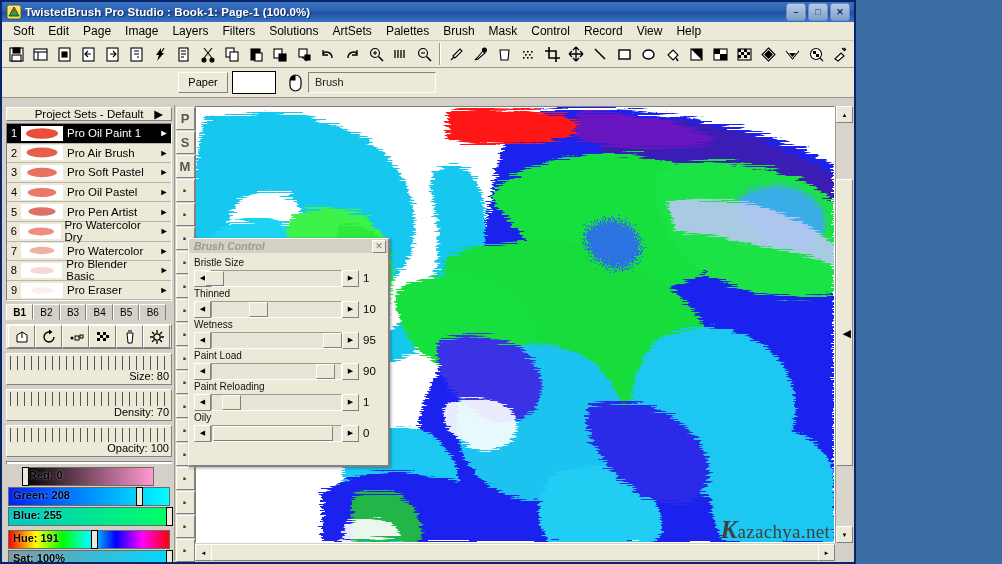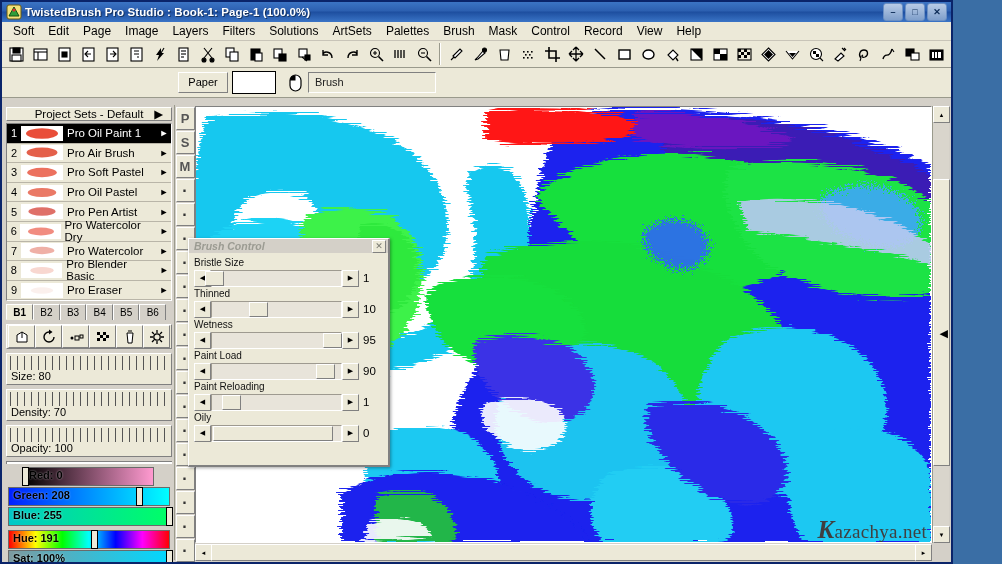--- a/index.html
+++ b/index.html
@@ -1,18 +1,18 @@
 <!DOCTYPE html>
 <html><head>
 <meta charset="utf-8">
 <title>TwistedBrush Pro Studio</title>
 <style>
   html,body{margin:0;padding:0;background:#3a6ea5;}
   body{width:1002px;height:564px;overflow:hidden;font-family:"Liberation Sans",sans-serif;font-size:11px;}
-  #app{position:absolute;left:0;top:0;width:953px;height:564px;background:#d4d0c8;
+  #app{position:absolute;left:0;top:0;width:856px;height:564px;background:#d4d0c8;
        border:2px solid #0a246a;box-sizing:border-box;overflow:hidden;}
 
   
   .titlebar{height:20px;background:linear-gradient(180deg,#3b74c4 0%,#2c5fb0 45%,#1d4e9f 50%,#3a74c6 100%);
             display:flex;align-items:center;padding:0 2px;box-sizing:border-box;}
   .titlebar .tb-icon{width:16px;height:16px;margin:0 3px 0 2px;flex:0 0 auto;position:relative;}
   .titlebar .tb-title{color:#fff;font-weight:bold;font-size:11.5px;letter-spacing:.1px;white-space:nowrap;
                       text-shadow:1px 1px 0 rgba(0,0,0,.45);flex:1 1 auto;}
   .tb-buttons{display:flex;gap:2px;margin-right:2px;}
   .tb-btn{width:18px;height:16px;border:1px solid #6a8fc4;border-radius:3px;
@@ -67,21 +67,21 @@
   .btab{flex:1 1 auto;text-align:center;font-size:10px;line-height:15px;background:#d4d0c8;
         border-top:1px solid #fff;border-left:1px solid #fff;border-right:1px solid #808080;}
   .btab.on{background:#ece9d8;font-weight:bold;border-bottom:1px solid #ece9d8;}
   .iconrow{display:flex;margin:4px 2px 0 2px;height:24px;justify-content:space-between;
            background:#ece9d8;border-top:1px solid #fff;border-left:1px solid #fff;
            border-right:1px solid #808080;border-bottom:1px solid #808080;padding:0 1px;align-items:center;}
   .icell{width:25px;height:21px;display:flex;align-items:center;justify-content:center;
          background:#ece9d8;border-top:1px solid #fff;border-left:1px solid #fff;
          border-right:1px solid #808080;border-bottom:1px solid #808080;}
   .slblk{margin:4px 2px 0 2px;background:#ece9d8;border-top:1px solid #fff;border-left:1px solid #fff;
-         border-right:1px solid #808080;border-bottom:1px solid #808080;padding:1px 2px 1px 2px;}
+         border-right:1px solid #808080;border-bottom:1px solid #808080;padding:1px 2px 1px 2px;text-align:right;}
   .ticks{height:14px;background:repeating-linear-gradient(90deg,#ece9d8 0 1px,#555 1px 2px,#ece9d8 2px 7px);
          border:0;margin:1px 0 0 0;}
   .sllbl{font-size:11px;line-height:13px;padding-left:2px;}
   .swatches{display:flex;height:20px;margin:4px 2px 0 2px;background:#fff;
             border-top:1px solid #808080;border-left:1px solid #808080;}
   .chan{height:17px;margin:0 2px;position:relative;border:1px solid #6a6a6a;}
   .chan .txt{position:absolute;left:4px;top:1px;font-size:11px;font-weight:bold;text-shadow:0 0 2px rgba(255,255,255,.6);}
   .chan .knob{position:absolute;top:-1px;width:5px;height:17px;background:#ece9d8;border:1px solid #000;}
   .palrow{display:flex;height:13px;margin:3px 2px 0 2px;}
   .palrow div{flex:1 1 auto;}

